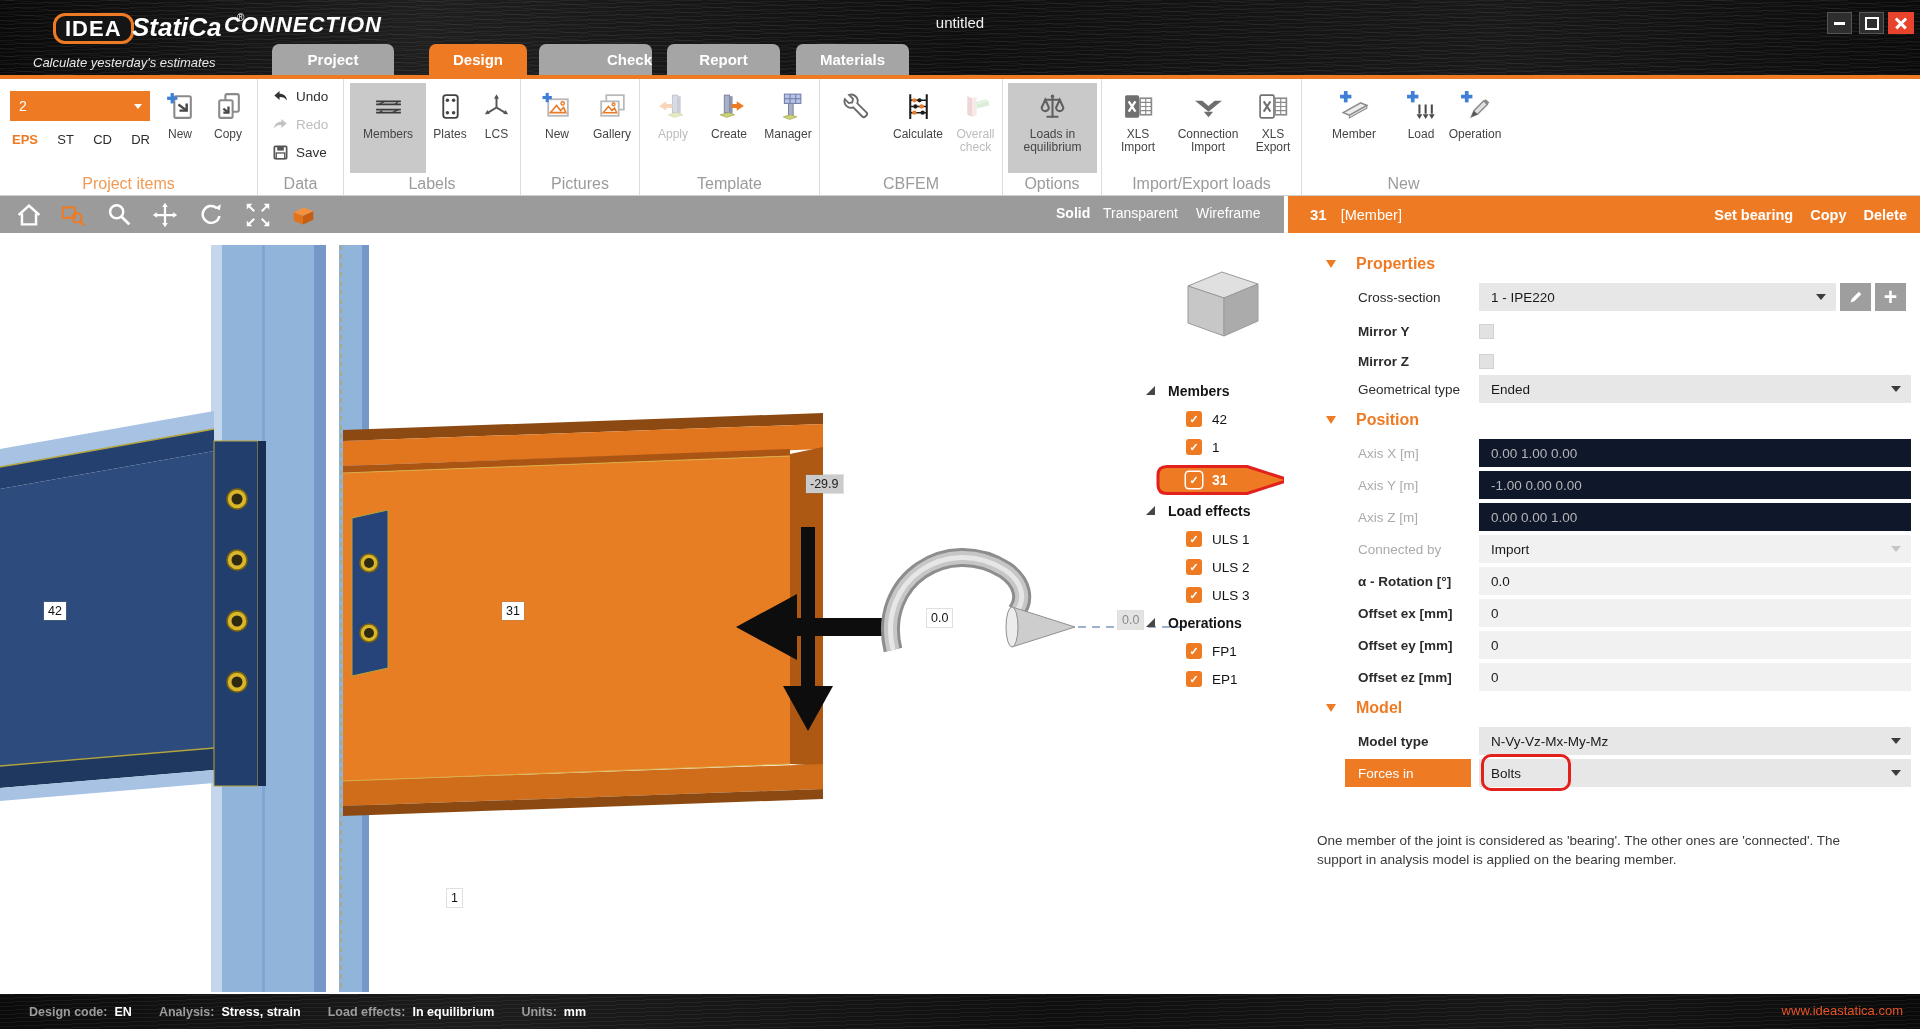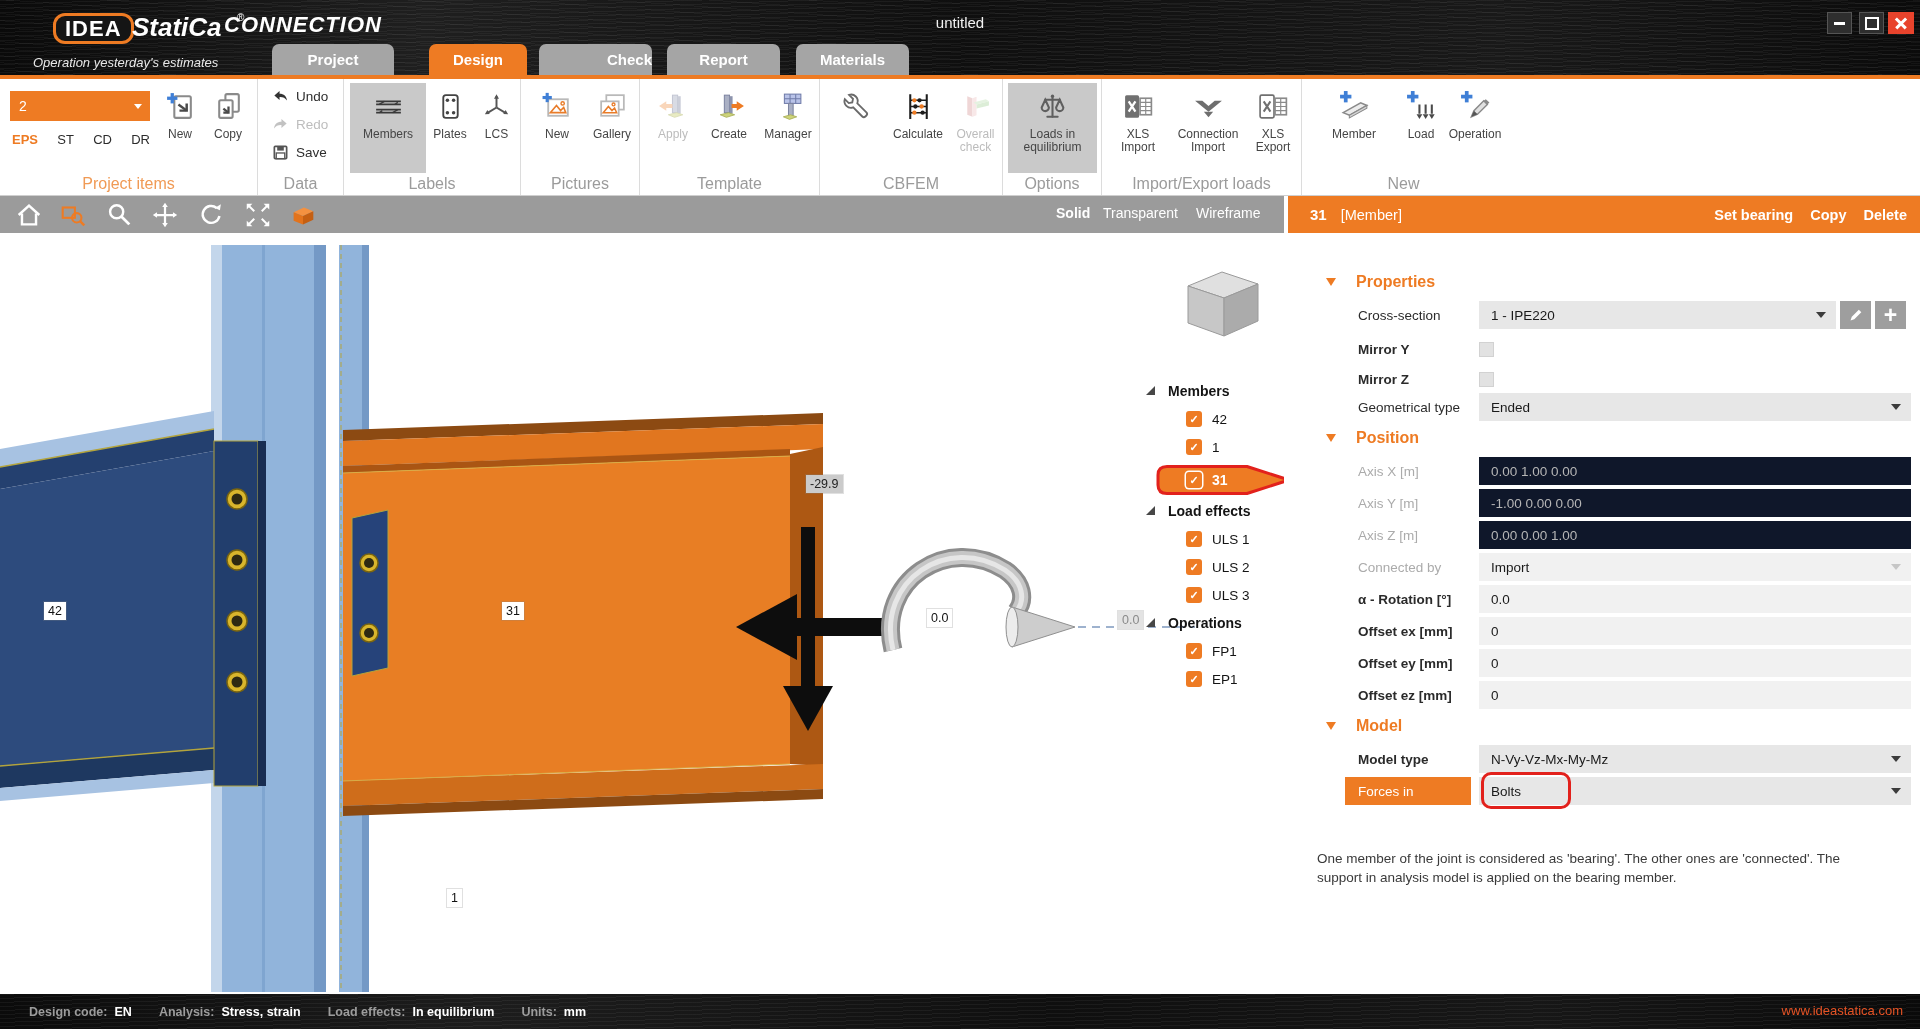--- a/index.html
+++ b/index.html
@@ -96,21 +96,21 @@
   .tsel .cb { box-shadow:0 0 0 1.5px #fff; }
   .tsel .lbl { color:#fff; font-weight:bold; font-size:14px; }
 
   
   #panel { position:absolute; left:1284px; top:196px; width:636px; height:798px; background:#fff; }
   #panel-header { height:37px; background:#ee7b23; border-left:4px solid #fff; position:relative;
     display:flex; align-items:center; color:#fff; }
   #panel-header .pid { font-weight:bold; font-size:15px; margin-left:22px; }
   #panel-header .pkind { font-size:14.5px; margin-left:14px; }
   .pactions { position:absolute; right:13px; display:flex; gap:17px; font-weight:bold; font-size:14.5px; }
-  #panel-body { padding-top:32px; }
+  #panel-body { padding-top:14px; }
   .sec-hdr { display:flex; align-items:center; margin:6px 0 0 42px; height:22px; }
   .sec-tri { width:0; height:0; border-left:5.5px solid transparent; border-right:5.5px solid transparent;
     border-top:8px solid #ee7b23; margin-right:20px; }
   .sec-title { color:#ee7b23; font-weight:bold; font-size:16px; }
   .prow { display:flex; align-items:center; margin:4px 9px 0 74px; height:28px; }
   .prow.first { margin-top:8px; }
   .plabel { width:121px; font-size:13.5px; color:#2b2b2b; flex-shrink:0; }
   .dimlbl .plabel { color:#ababab; }
   .field { background:#e7e7e7; height:28px; flex:1; display:flex; align-items:center;
     padding:0 12px; font-size:13.5px; color:#1a1a1a; position:relative; }
@@ -144,21 +144,21 @@
   .sbpair .v { color:#fff; font-weight:bold; }
   #sblink { position:absolute; right:17px; top:9px; color:#e65325; font-size:13px; }
 </style>
 </head>
 <body>
 
 <div id="titlebar">
   <div class="logo-box">IDEA</div>
   <div class="logo-statica">StatiCa</div>
   <div class="logo-reg">®</div>
-  <div class="tagline">Operation yesterday's estimates</div>
+  <div class="tagline">Calculate yesterday's estimates</div>
   <div class="appname">CONNECTION</div>
   <div class="doctitle">untitled</div>
   <div class="winbtn" id="win-min"></div>
   <div class="winbtn" id="win-max"></div>
   <div class="winbtn" id="win-close">
     <span class="xbar a"></span>
     <span class="xbar b"></span>
   </div>
   <div class="tab" id="tab-0">Project</div>
   <div class="tab active" id="tab-1">Design</div>

